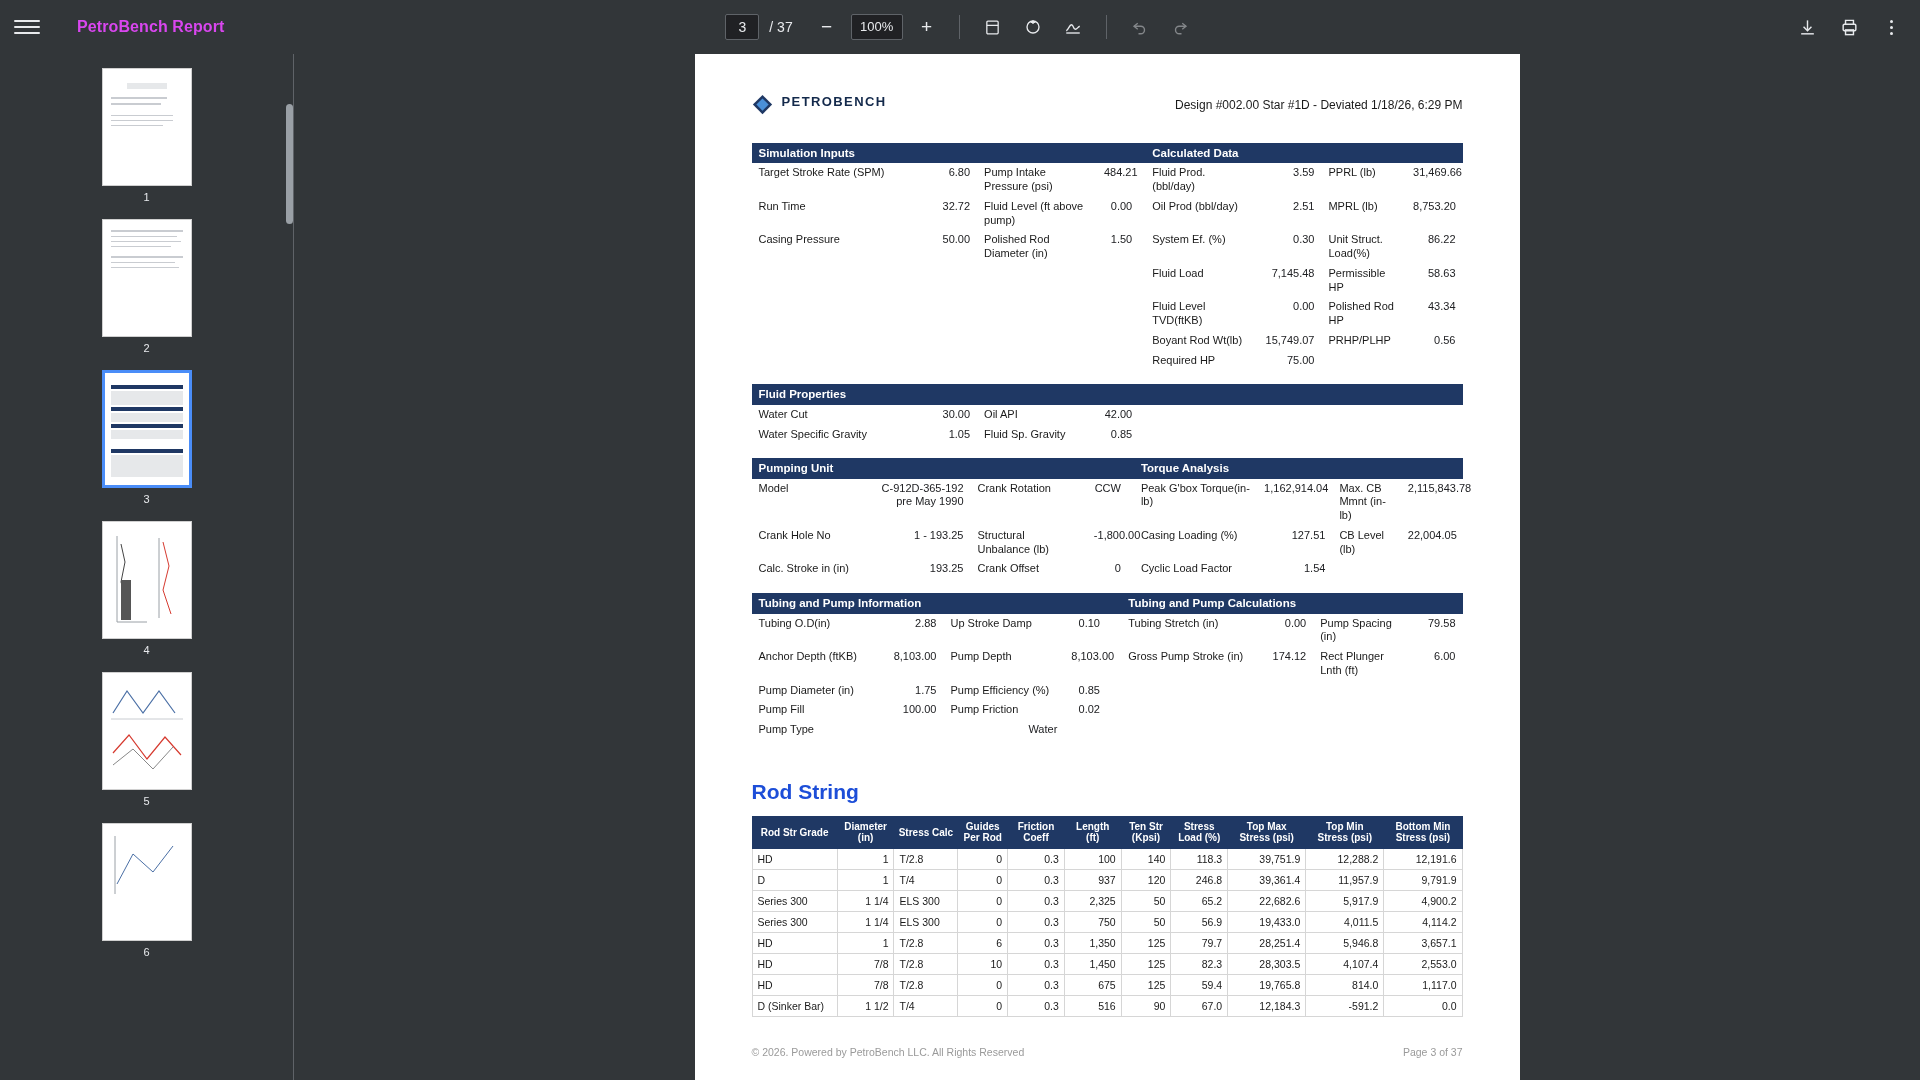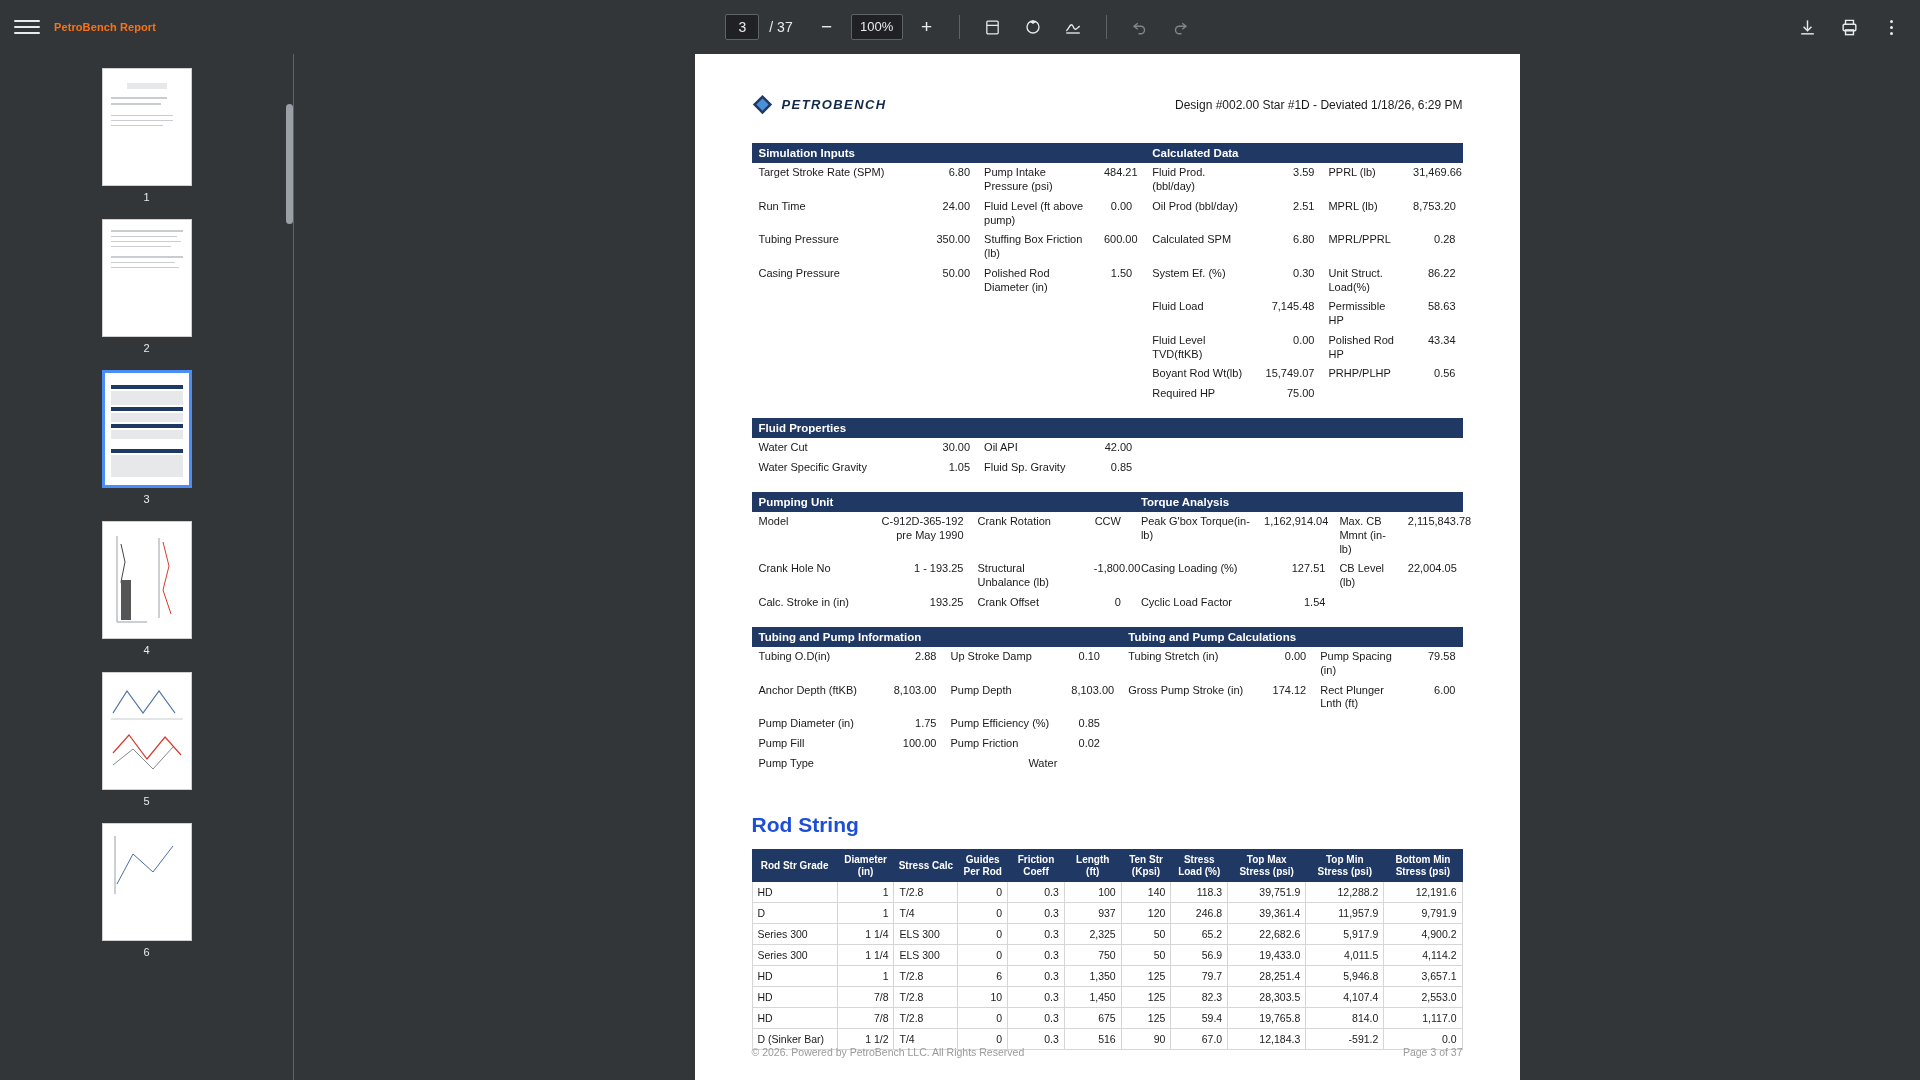--- a/index.html
+++ b/index.html
@@ -16,21 +16,21 @@
     background: #323639;
     display: flex;
     align-items: center;
     color: #e8eaed;
     padding: 0 14px;
     position: relative;
   }
   .tb-left { display: flex; align-items: center; gap: 14px; min-width: 300px; }
   .hamburger { width: 26px; height: 26px; display: flex; flex-direction: column; justify-content: center; gap: 4px; cursor: pointer; }
   .hamburger span { display: block; height: 2px; background: #e8eaed; border-radius: 1px; }
-  .doc-title { font-size: 11px; font-weight: bold; color: #f97316; letter-spacing: .1px; }
+  .doc-title { font-size: 16px; font-weight: bold; color: #d946ef; letter-spacing: .1px; margin-left: 23px; }
   .tb-center {
     position: absolute; left: 0; right: 0; margin: 0 auto;
     display: flex; align-items: center; justify-content: center; gap: 10px;
     pointer-events: none;
   }
   .tb-center > * { pointer-events: auto; text-align: center; }
   .page-box {
     background: #202124; border: 1px solid #5f6368; color: #e8eaed;
     width: 34px; height: 26px; text-align: center; font-size: 14px;
     line-height: 24px; border-radius: 2px;
@@ -85,21 +85,21 @@
     background: #323639; position: relative;
   }
 
   
   .page {
     width: 825px; min-height: 1026px; background: #ffffff; position: relative;
     padding: 40px 57px 0 57px;
     color: #202124;
   }
   .page-header { display: flex; align-items: center; justify-content: space-between; margin-bottom: 28px; }
-  .brand { display: flex; align-items: center; gap: 9px; font-style: italic; }
+  .brand { display: flex; gap: 9px; }
   .brand-mark { width: 21px; height: 21px; position: relative; }
   .brand-text { font-size: 13px; letter-spacing: 1.4px; color: #13294b; font-weight: bold; }
   .hdr-right { font-size: 12px; color: #1a1a1a; }
 
   table.kv { width: 100%; border-collapse: collapse; font-size: 11px; table-layout: fixed; }
   .sect-head td {
     background: #1f3864; color: #fff; font-weight: bold; font-size: 11.5px;
     padding: 5px 7px;
   }
   .kv td { padding: 3px 7px; vertical-align: top; line-height: 1.25; }
@@ -328,39 +328,28 @@
           <td class="lbl">Pump Intake Pressure (psi)</td>
           <td class="val">484.21</td>
           <td></td>
           <td class="lbl">Fluid Prod. (bbl/day)</td>
           <td class="val">3.59</td>
           <td class="lbl">PPRL (lb)</td>
           <td class="val">31,469.66</td>
         </tr>
         <tr>
           <td class="lbl">Run Time</td>
-          <td class="val">24.00</td>
+          <td class="val">32.72</td>
           <td class="lbl">Fluid Level (ft above pump)</td>
           <td class="val">0.00</td>
           <td></td>
           <td class="lbl">Oil Prod (bbl/day)</td>
           <td class="val">2.51</td>
           <td class="lbl">MPRL (lb)</td>
           <td class="val">8,753.20</td>
-        </tr>
-        <tr>
-          <td class="lbl">Tubing Pressure</td>
-          <td class="val">350.00</td>
-          <td class="lbl">Stuffing Box Friction (lb)</td>
-          <td class="val">600.00</td>
-          <td></td>
-          <td class="lbl">Calculated SPM</td>
-          <td class="val">6.80</td>
-          <td class="lbl">MPRL/PPRL</td>
-          <td class="val">0.28</td>
         </tr>
         <tr>
           <td class="lbl">Casing Pressure</td>
           <td class="val">50.00</td>
           <td class="lbl">Polished Rod Diameter (in)</td>
           <td class="val">1.50</td>
           <td></td>
           <td class="lbl">System Ef. (%)</td>
           <td class="val">0.30</td>
           <td class="lbl">Unit Struct. Load(%)</td>

